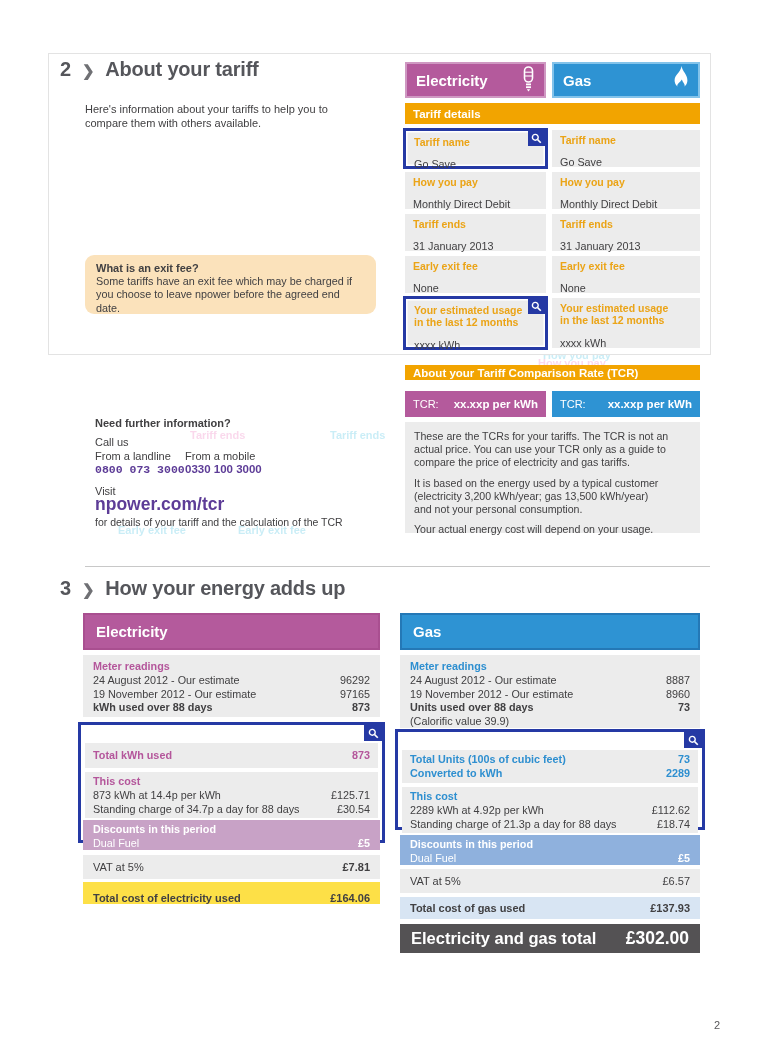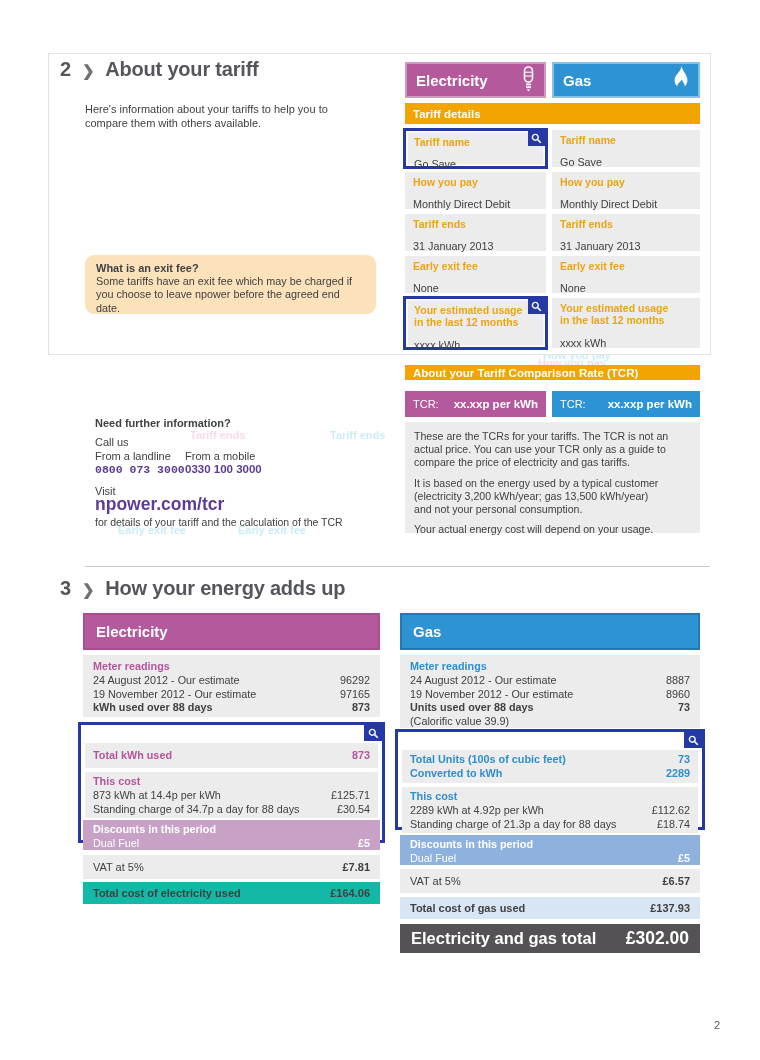--- a/index.html
+++ b/index.html
@@ -240,21 +240,21 @@
         <span>Dual Fuel</span>
         <span style="font-weight:bold;">£5</span>
       </div>
   </div>
 
   <div class="abs vatrow" style="left:83px;top:855px;width:297px;height:23px;">
     <span>VAT at 5%</span>
     <span style="font-weight:bold;">£7.81</span>
   </div>
 
-  <div class="abs totrow" style="left:83px;top:882px;width:297px;height:22px;background:#14b8a6;">
+  <div class="abs totrow" style="left:83px;top:882px;width:297px;height:22px;background:#fde047;align-items:flex-end;">
     <span>Total cost of electricity used</span>
     <span>£164.06</span>
   </div>
 
   <div class="abs p-hdr" style="left:400px;top:613px;width:300px;height:37px;background:#2e93d3;border:2px solid #2478b6;">Gas</div>
 
   <div class="abs blk" style="left:400px;top:655px;width:300px;height:73px;padding:5px 10px;">
     <div class="blueb">Meter readings</div>
     <div class="lv">
         <span>24 August 2012 - Our estimate</span>
@@ -304,21 +304,21 @@
   <div class="abs disc" style="left:400px;top:835px;width:300px;height:30px;background:#8fb1dd;">
     <div style="font-weight:bold;">Discounts in this period</div>
     <div class="lv">
         <span>Dual Fuel</span>
         <span style="font-weight:bold;">£5</span>
       </div>
   </div>
 
   <div class="abs vatrow" style="left:400px;top:869px;width:300px;height:23px;">
     <span>VAT at 5%</span>
-    <span style="font-weight:bold;">£6.57</span>
+    <span style="font-weight:normal;">£6.57</span>
   </div>
 
   <div class="abs totrow" style="left:400px;top:897px;width:300px;height:22px;background:#d8e5f3;">
     <span>Total cost of gas used</span>
     <span>£137.93</span>
   </div>
 
   <div class="abs" style="left:400px;top:924px;width:300px;height:29px;background:#545254;color:#fff;display:flex;align-items:center;justify-content:space-between;padding:0 11px;box-sizing:border-box;">
     <span style="font-size:16.5px;font-weight:bold;">Electricity and gas total</span>
     <span style="font-size:17.5px;font-weight:bold;">£302.00</span>

